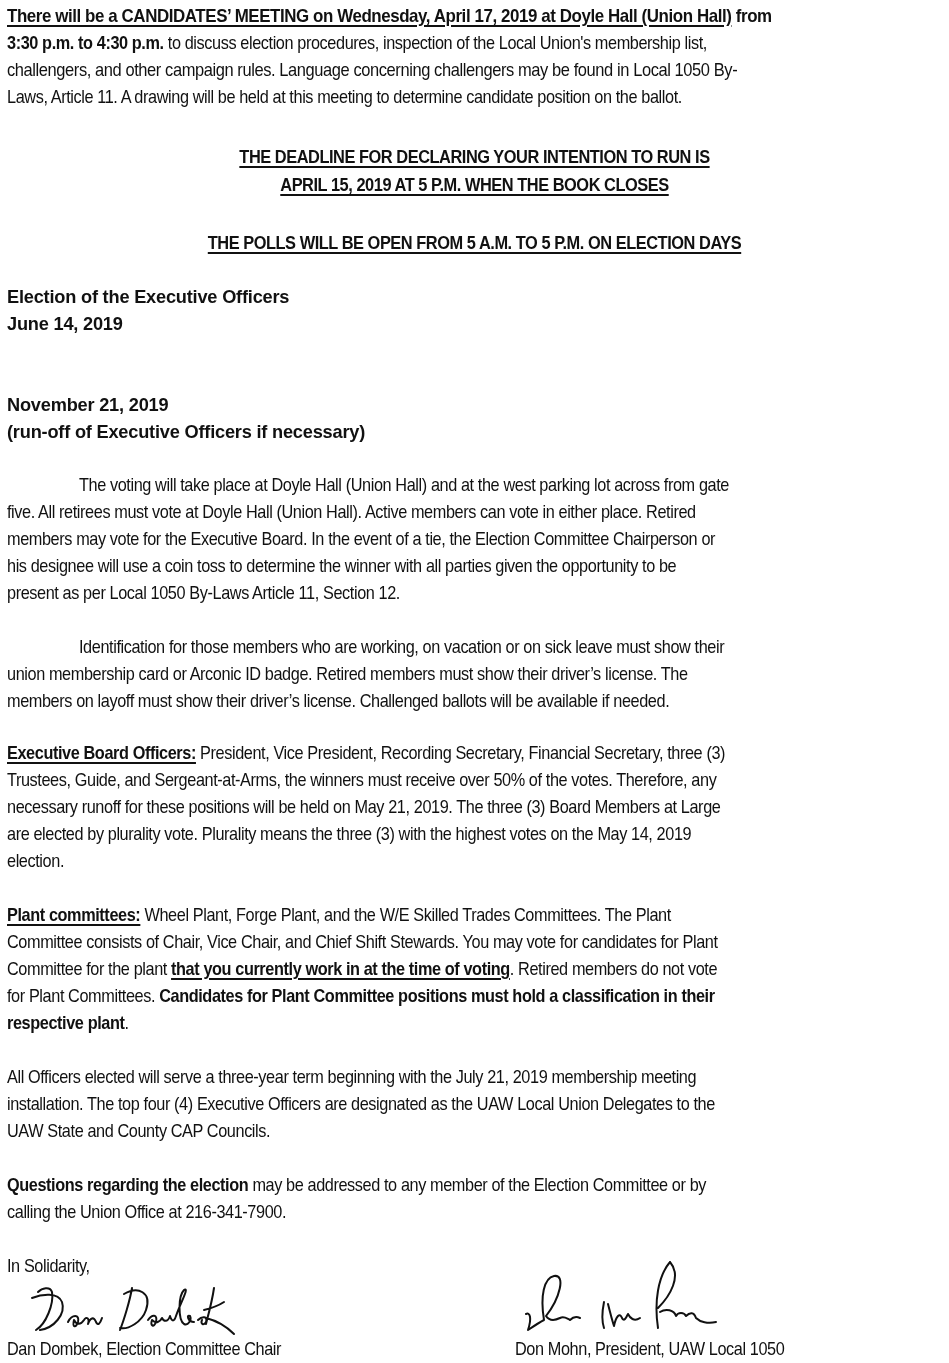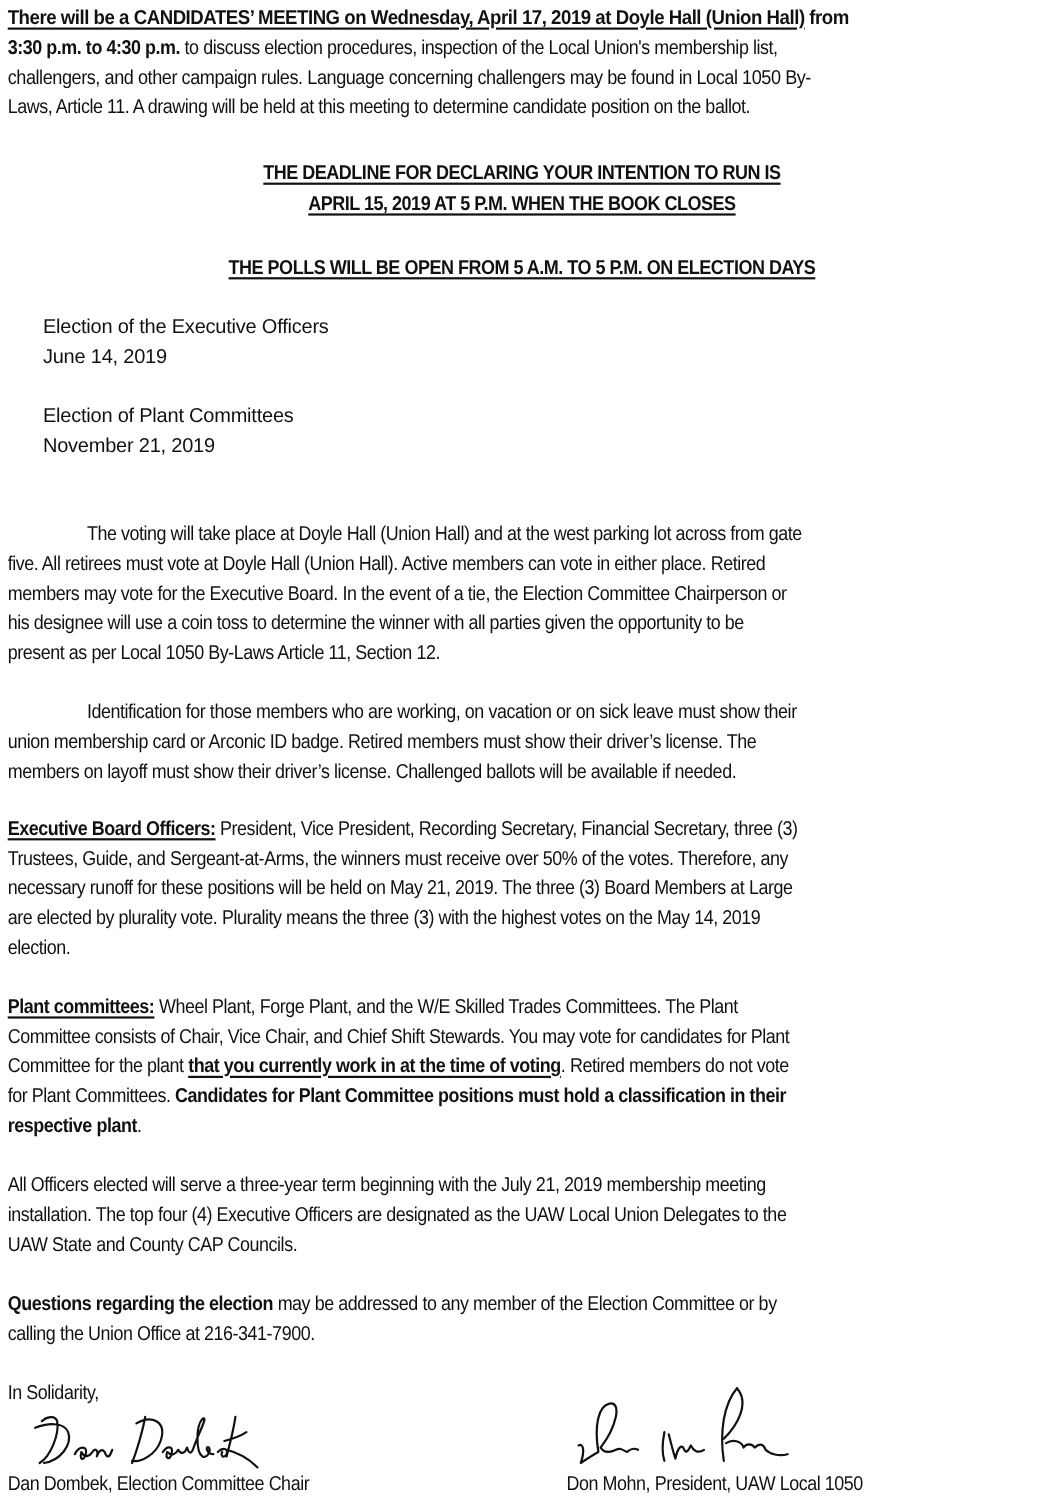--- a/index.html
+++ b/index.html
@@ -43,23 +43,22 @@
     line-height: 27px;
     font-weight: bold;
     letter-spacing: -0.5px;
   }
   .hdr {
     position: absolute;
     left: 7px;
     white-space: nowrap;
     font-size: 18.2px;
     line-height: 27px;
-    font-weight: normal;
+    font-weight: bold;
     letter-spacing: -0.2px;
-    margin-left: 32px;
   }
   .sig {
     position: absolute;
   }
   .sig path {
     fill: none;
     stroke: #111111;
     stroke-width: 2;
     stroke-linecap: round;
     stroke-linejoin: round;
@@ -80,22 +79,22 @@
   <div class="line" style="top:84px; transform:scaleX(0.895);">Laws, Article 11.  A drawing will be held at this meeting to determine candidate position on the ballot.</div>
 
   <div class="center u" style="top:144px; transform:scaleX(0.9);">THE DEADLINE FOR DECLARING YOUR INTENTION TO RUN IS</div>
   <div class="center u" style="top:172px; transform:scaleX(0.9);">APRIL 15, 2019 AT 5 P.M. WHEN THE BOOK CLOSES</div>
 
   <div class="center u" style="top:230px; transform:scaleX(0.9);">THE POLLS WILL BE OPEN FROM 5 A.M. TO 5 P.M. ON ELECTION DAYS</div>
 
   <div class="hdr" style="top:284px;">Election of the Executive Officers</div>
   <div class="hdr" style="top:311px;">June 14, 2019</div>
 
-  <div class="hdr" style="top:365px;">Election of Plant Committees</div>
   <div class="hdr" style="top:392px;">November 21, 2019</div>
+  <div class="hdr" style="top:419px;">(run-off of Executive Officers if necessary)</div>
 
   <div class="line" style="left:79px; top:472px; transform:scaleX(0.895);">The voting will take place at Doyle Hall (Union Hall) and at the west parking lot across from gate</div>
   <div class="line" style="top:499px; transform:scaleX(0.895);">five. All retirees must vote at Doyle Hall (Union Hall). Active members can vote in either place. Retired</div>
   <div class="line" style="top:526px; transform:scaleX(0.895);">members may vote for the Executive Board. In the event of a tie, the Election Committee Chairperson or</div>
   <div class="line" style="top:553px; transform:scaleX(0.895);">his designee will use a coin toss to determine the winner with all parties given the opportunity to be</div>
   <div class="line" style="top:580px; transform:scaleX(0.895);">present as per Local 1050 By-Laws Article 11, Section 12.</div>
 
   <div class="line" style="left:79px; top:634px; transform:scaleX(0.895);">Identification for those members who are working, on vacation or on sick leave must show their</div>
   <div class="line" style="top:661px; transform:scaleX(0.895);">union membership card or Arconic ID badge. Retired members must show their driver’s license. The</div>
   <div class="line" style="top:688px; transform:scaleX(0.895);">members on layoff must show their driver’s license. Challenged ballots will be available if needed.</div>

